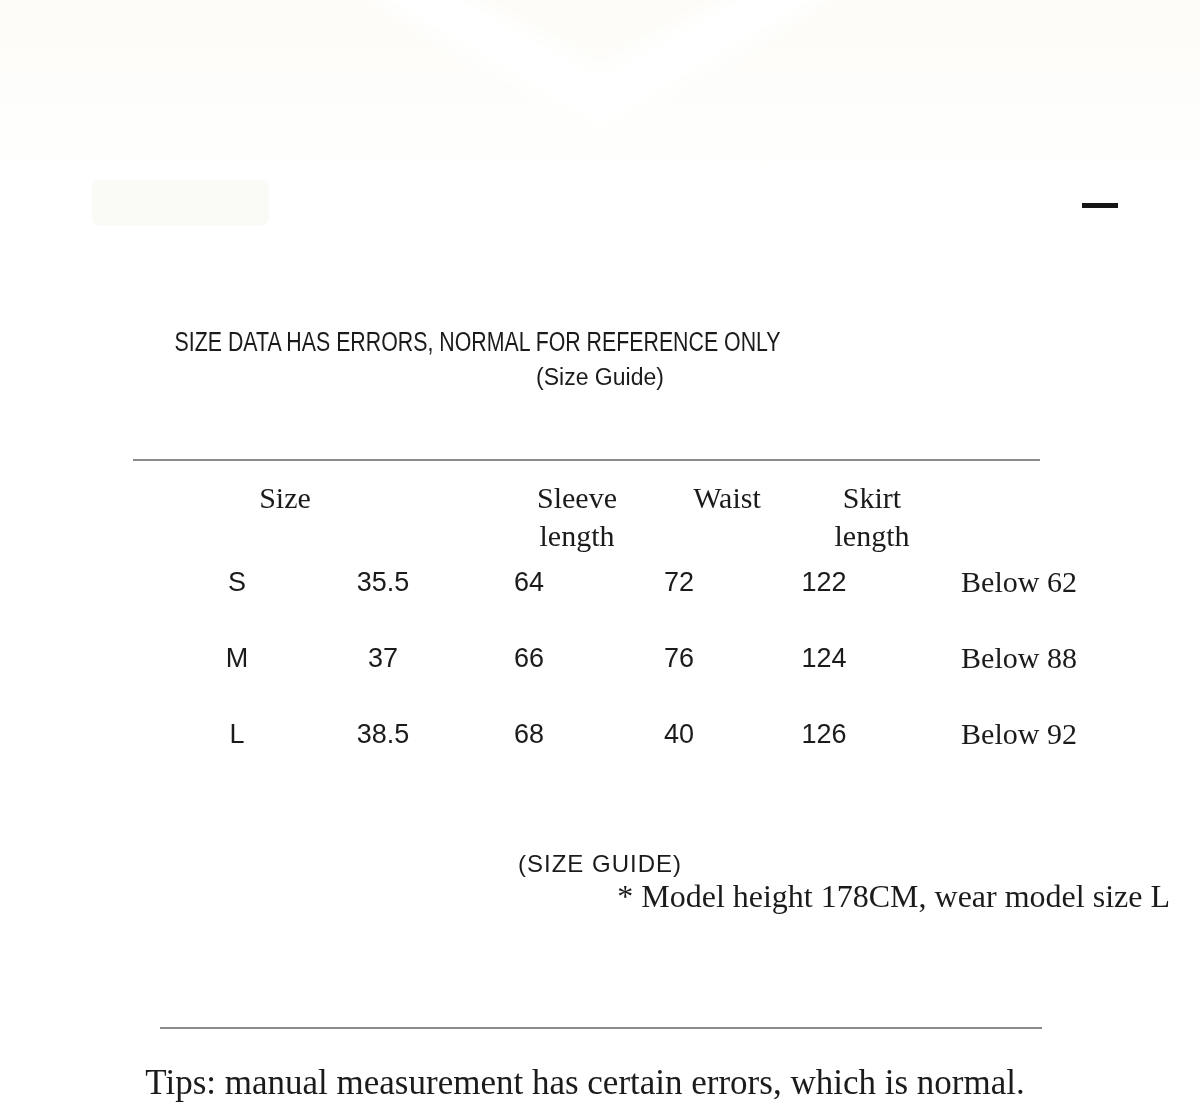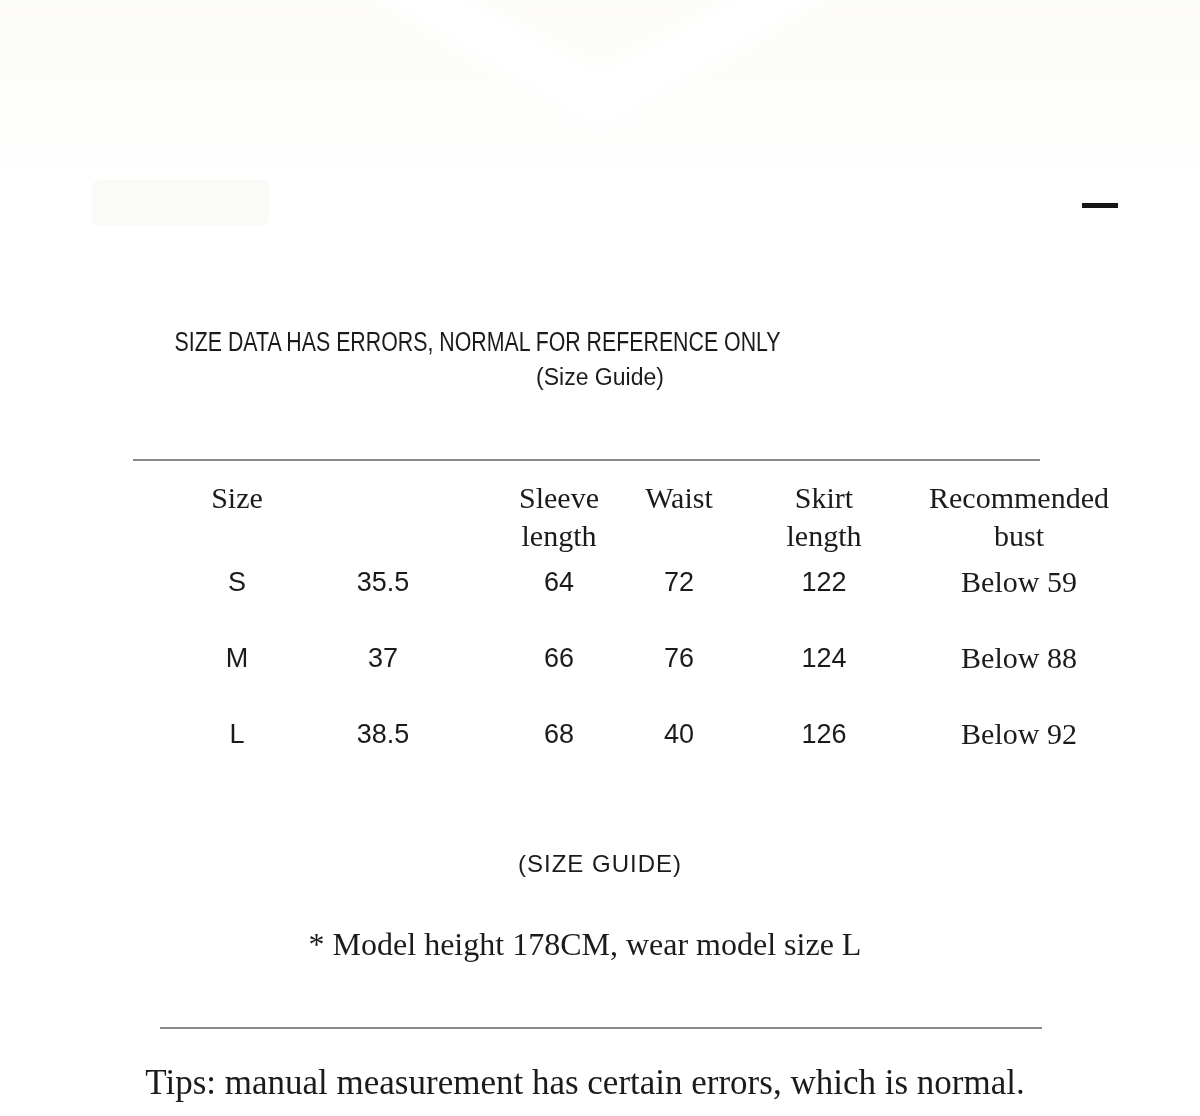--- a/index.html
+++ b/index.html
@@ -35,33 +35,33 @@
   }
   
   .rule{position:absolute;height:2px;background:var(--rule,#8a8a86);}
   .rule-top{left:133px;top:459px;width:907px;}
   .rule-bottom{left:160px;top:1027px;width:882px;}
   
   .th,.td{
     position:absolute;transform:translateX(-50%);
     text-align:center;white-space:nowrap;color:var(--text,#1b1b1b);
   }
-  .th{font-family:"Liberation Serif",serif;font-size:30px;line-height:38px;top:479px;}
+  .th{font-family:"Liberation Serif",serif;font-size:30px;line-height:38px;top:479px;margin-left:48px;}
   .th span{display:block;}
   .td{font-size:27px;line-height:32px;}
   .td.serif{font-family:"Liberation Serif",serif;font-size:30px;}
-  .c1{left:237px}.c2{left:383px}.c3{left:559px}.c4{left:679px}.c5{left:824px}.c6{left:1019px}
+  .c1{left:237px}.c2{left:383px}.c3{left:529px}.c4{left:679px}.c5{left:824px}.c6{left:1019px}
   .r1{top:566px}.r2{top:642px}.r3{top:718px}
   
   .caption{
     position:absolute;left:0;top:849px;width:1200px;text-align:center;
     font-size:24px;line-height:30px;letter-spacing:1px;color:var(--text,#1b1b1b);
   }
   .model-note{
-    position:absolute;left:0;top:926px;width:1170px;text-align:center;
+    position:absolute;left:0;top:878px;width:1170px;text-align:right;
     font-family:"Liberation Serif",serif;font-size:32px;line-height:36px;
     color:var(--text,#1b1b1b);
   }
   .tips-note{
     position:absolute;left:0;top:1068px;width:1170px;text-align:center;
     font-family:"Liberation Serif",serif;font-size:35px;line-height:30px;
     color:var(--text,#1b1b1b);
   }
 </style>
 </head>
@@ -100,31 +100,27 @@
     <span>Sleeve</span>
     <span>length</span>
   </div>
   <div class="th c4">
     <span>Waist</span>
   </div>
   <div class="th c5">
     <span>Skirt</span>
     <span>length</span>
   </div>
-  <div class="th c6">
-    <span>Recommended</span>
-    <span>bust</span>
-  </div>
 
   <div class="td c1 r1">S</div>
   <div class="td c2 r1">35.5</div>
   <div class="td c3 r1">64</div>
   <div class="td c4 r1">72</div>
   <div class="td c5 r1">122</div>
-  <div class="td c6 r1 serif">Below 59</div>
+  <div class="td c6 r1 serif">Below 62</div>
 
   <div class="td c1 r2">M</div>
   <div class="td c2 r2">37</div>
   <div class="td c3 r2">66</div>
   <div class="td c4 r2">76</div>
   <div class="td c5 r2">124</div>
   <div class="td c6 r2 serif">Below 88</div>
 
   <div class="td c1 r3">L</div>
   <div class="td c2 r3">38.5</div>

